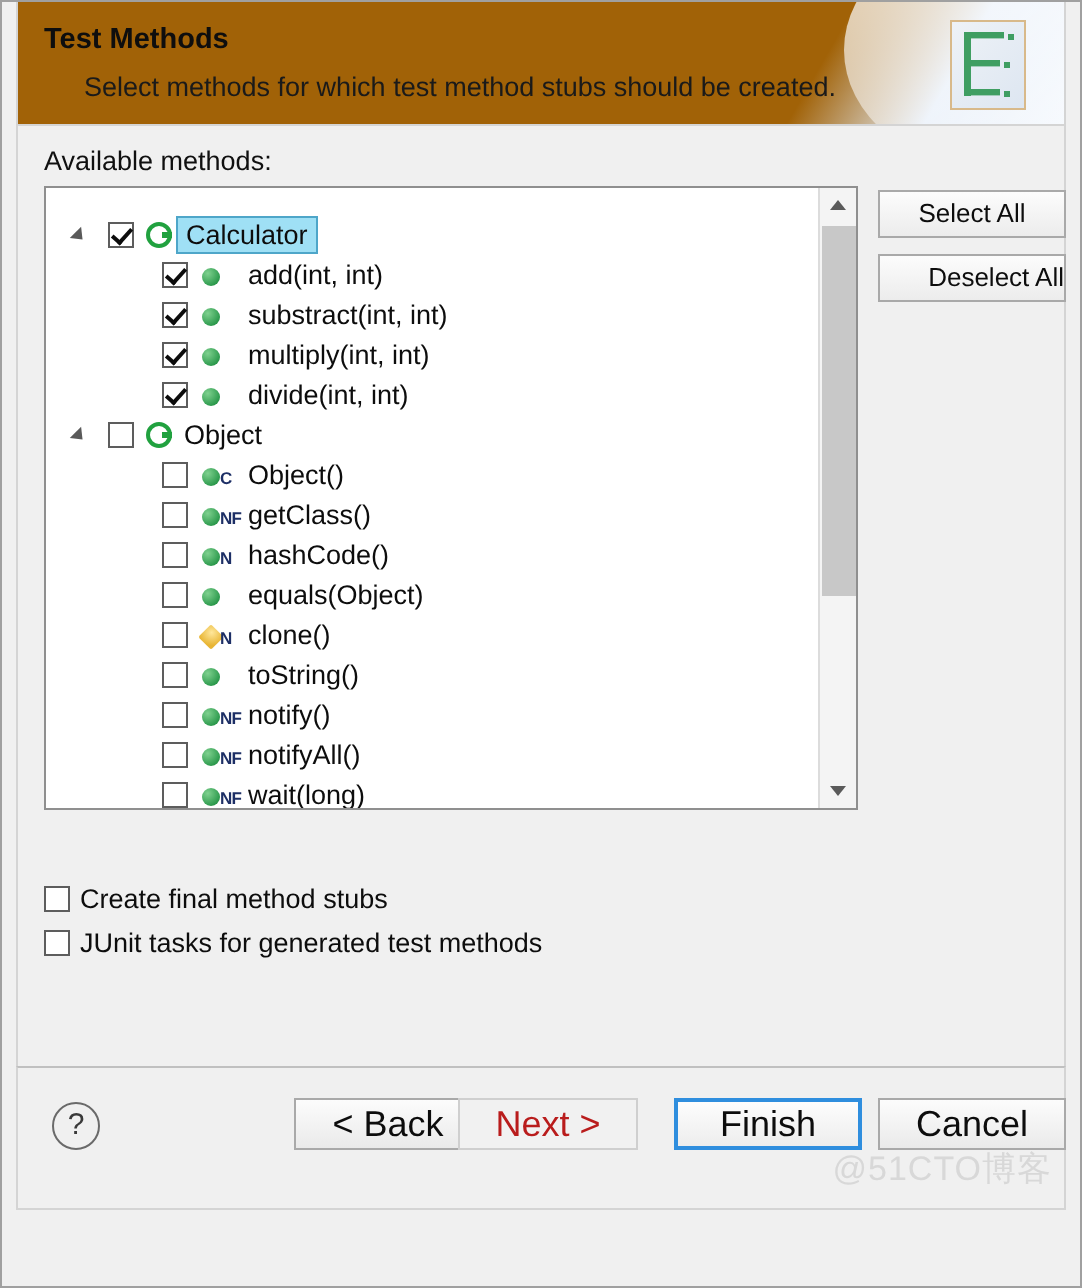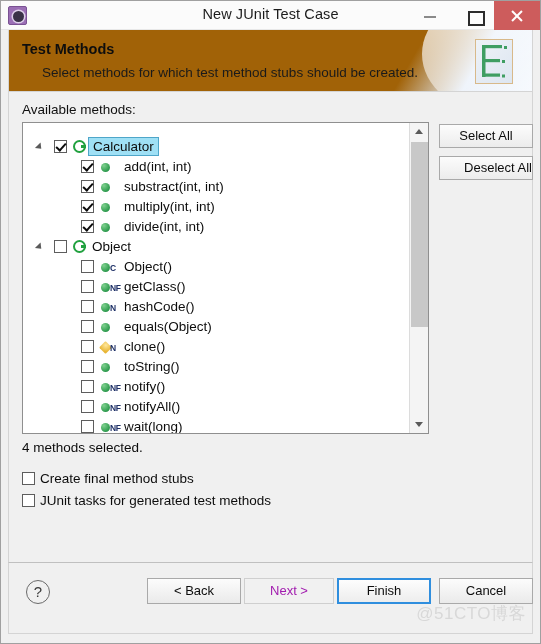--- a/index.html
+++ b/index.html
@@ -363,52 +363,45 @@
     font-size: 15px;
     text-align: center;
     line-height: 21px;
   }
   .fbtn {
     position: absolute;
     top: 15px;
     height: 26px;
     background: linear-gradient(#fcfcfc, #eaeaea);
     border: 1px solid #a9a9a9;
-    font-size: 13px;
+    font-size: 18px;
     color: #0d0d0d;
     text-align: center;
     line-height: 24px;
     font-family: "Liberation Sans", sans-serif;
   }
   #btn-back   { left: 138px; width: 94px; }
-  #btn-next   { left: 235px; width: 90px; color: #a21caf; background: #f1f1f1; border-color: #cfcfcf; }
+  #btn-next   { left: 220px; width: 90px; color: #b91c1c; background: #f1f1f1; border-color: #cfcfcf; }
   #btn-finish { left: 328px; width: 94px; border: 2px solid #2f8ede; background: linear-gradient(#fdfdfd, #ededed); line-height: 22px; }
   #btn-cancel { left: 430px; width: 94px; }
 
   #watermark {
     position: absolute;
     right: 6px; bottom: 8px;
     font-size: 17px;
     color: #d8d8d8;
     letter-spacing: 0.5px;
     font-family: "Liberation Sans", sans-serif;
   }
 </style>
 </head>
 <body>
 
 <div id="window">
 
-  <div id="titlebar">
-    <div id="app-icon"></div>
-    <div id="title-text">New JUnit Test Case</div>
-    <div class="wctl" id="btn-min"></div>
-    <div class="wctl" id="btn-max"></div>
-    <div class="wctl" id="btn-close"></div>
-  </div>
 
   <div id="banner">
     <div id="banner-swoosh"></div>
     <div id="banner-title">Test Methods</div>
     <div id="banner-desc">Select methods for which test method stubs should be created.</div>
     <div id="banner-icon">
       <svg width="36" height="43" viewBox="0 0 36 43">
         <rect x="6" y="5" width="3.5" height="32" fill="#3f9e62"></rect>
         <rect x="6" y="5" width="20" height="3.2" fill="#3f9e62"></rect>
         <rect x="6" y="19" width="18" height="3.2" fill="#3f9e62"></rect>
@@ -514,21 +507,20 @@
       <div id="tree-sb">
         <div class="sb-arrow up"></div>
         <div id="sb-thumb"></div>
         <div class="sb-arrow down"></div>
       </div>
     </div>
 
     <div class="side-btn" id="btn-select-all">Select All</div>
     <div class="side-btn" id="btn-deselect-all">Deselect All</div>
 
-    <div id="status-text">4 methods selected.</div>
 
     <div class="opt-row" id="opt-final">
       <span class="obx"></span>
       <span class="olbl">Create final method stubs</span>
     </div>
     <div class="opt-row" id="opt-tasks">
       <span class="obx"></span>
       <span class="olbl">JUnit tasks for generated test methods</span>
     </div>
 

